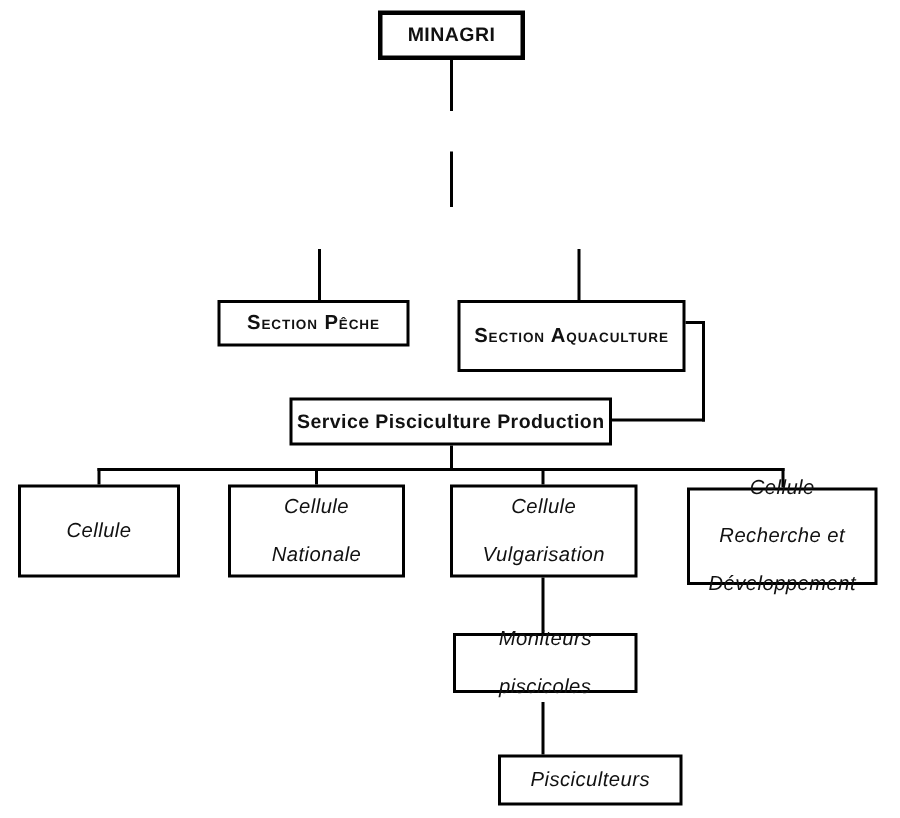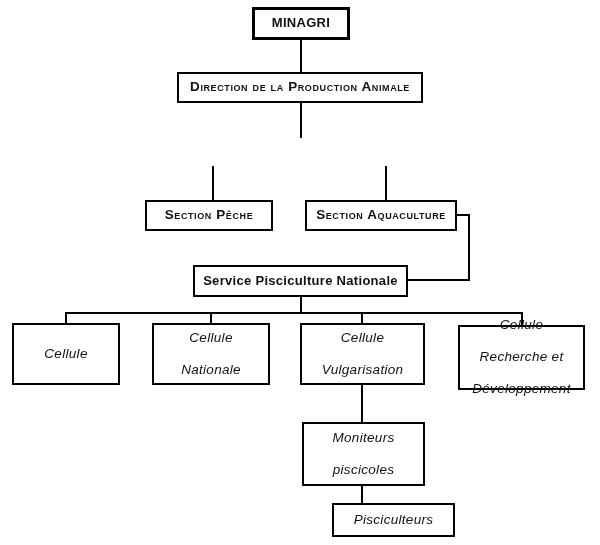--- a/index.html
+++ b/index.html
@@ -72,35 +72,32 @@
   <div class="conn" style="left:210px; top:312px; width:2px; height:13px;"></div>
   <div class="conn" style="left:361px; top:312px; width:2px; height:13px;"></div>
   <div class="conn" style="left:521px; top:312px; width:2px; height:14px;"></div>
   <div class="conn" style="left:361px; top:383px; width:2px; height:39px;"></div>
   <div class="conn" style="left:361px; top:468px; width:2px; height:37px;"></div>
 
   <div class="node boldlbl thick" style="left:252px; top:7px; width:98px; height:33px;">
     <span class="ln">MINAGRI</span>
   </div>
 
-  <div class="node caps" style="left:177px; top:72px; width:246px; height:31px;">
-    <span class="ln">Direction de la Production Animale</span>
-  </div>
 
 
   <div class="node caps" style="left:145px; top:200px; width:128px; height:31px;">
     <span class="ln">Section Pêche</span>
   </div>
 
-  <div class="node caps" style="left:305px; top:200px; width:152px; height:31px;">
+  <div class="node caps" style="left:305px; top:200px; width:152px; height:48px;">
     <span class="ln">Section Aquaculture</span>
   </div>
 
   <div class="node boldlbl" style="left:193px; top:265px; width:215px; height:32px;">
-    <span class="ln">Service Pisciculture Nationale</span>
+    <span class="ln">Service Pisciculture Production</span>
   </div>
 
   <div class="node ital" style="left:12px; top:323px; width:108px; height:62px;">
     <span class="ln">Cellule</span>
   </div>
 
   <div class="node ital" style="left:152px; top:323px; width:118px; height:62px;">
     <span class="ln">Cellule</span>
     <span class="ln">Nationale</span>
   </div>
@@ -109,21 +106,21 @@
     <span class="ln">Cellule</span>
     <span class="ln">Vulgarisation</span>
   </div>
 
   <div class="node ital" style="left:458px; top:325px; width:127px; height:65px;">
     <span class="ln">Cellule</span>
     <span class="ln">Recherche et</span>
     <span class="ln">Développement</span>
   </div>
 
-  <div class="node ital" style="left:302px; top:422px; width:123px; height:64px;">
+  <div class="node ital" style="left:302px; top:422px; width:123px; height:40px;">
     <span class="ln">Moniteurs</span>
     <span class="ln">piscicoles</span>
   </div>
 
   <div class="node ital" style="left:302px; top:503px; width:123px; height:34px;margin-left:30px;">
     <span class="ln">Pisciculteurs</span>
   </div>
 
 </div>
 

